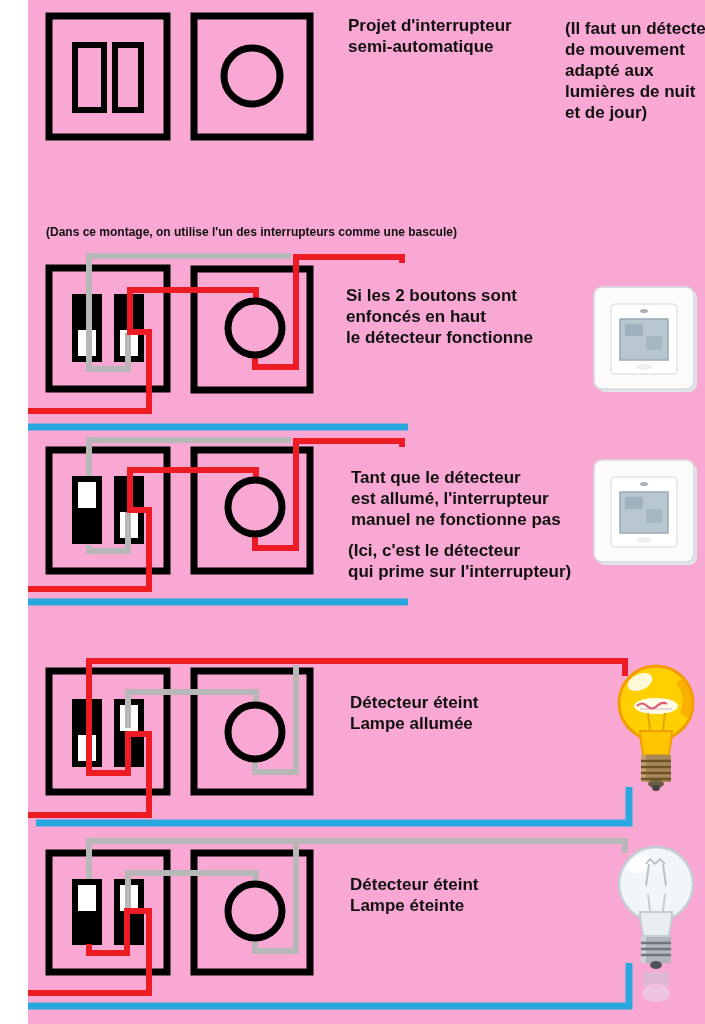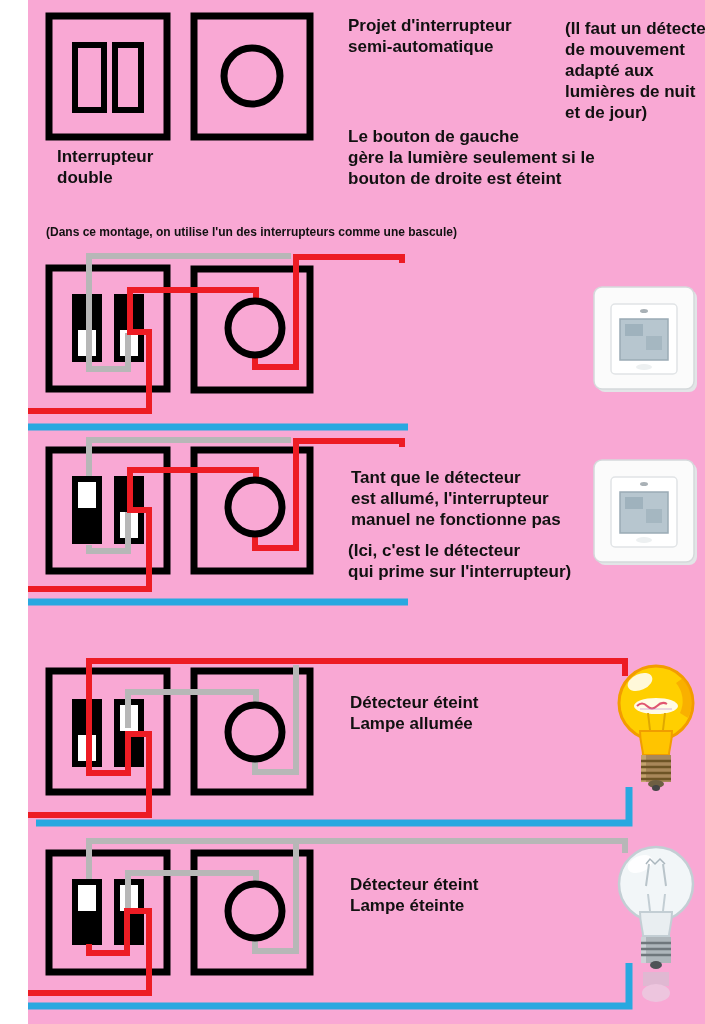--- a/index.html
+++ b/index.html
@@ -165,34 +165,32 @@
       <rect x="613" y="937" width="30" height="26" fill="#aeb6bb"></rect>
       <rect x="613" y="937" width="5" height="26" fill="#d4dade" opacity="0.8"></rect>
       <path d="M613,943 h30 M613,949 h30 M613,955 h30" stroke="#6f777c" stroke-width="2.5"></path>
       <ellipse cx="628" cy="965" rx="6" ry="4" fill="#4e5357"></ellipse>
     </g>
   </g>
 </svg>
 
   <div class="abs txt" style="left:320px;top:15px;">Projet d'interrupteur
 semi-automatique</div>
-  <div class="abs txt" style="left:320px;top:126px;">Le bouton de gauche
-gère la lumière seulement si le
-bouton de droite est éteint</div>
   <div class="abs txt" style="left:537px;top:18px;">(Il faut un détecteur
 de mouvement
 adapté aux
 lumières de nuit
 et de jour)</div>
 
-  <div class="abs txt" style="left:29px;top:146px;">Interrupteur
-double</div>
 
   <div class="abs txt-sm" style="left:18px;top:222px;">(Dans ce montage, on utilise l'un des interrupteurs comme une bascule)</div>
 
+  <div class="abs txt" style="left:318px;top:285px;">Si les 2 boutons sont
+enfoncés en haut
+le détecteur fonctionne</div>
   <div class="abs txt" style="left:320px;top:540px;">(Ici, c'est le détecteur
  qui prime sur l'interrupteur)</div>
   <div class="abs txt" style="left:323px;top:467px;">Tant que le détecteur
 est allumé, l'interrupteur
 manuel ne fonctionne pas</div>
   <div class="abs txt" style="left:322px;top:692px;">Détecteur éteint
 Lampe allumée</div>
   <div class="abs txt" style="left:322px;top:874px;">Détecteur éteint
 Lampe éteinte</div>
 

